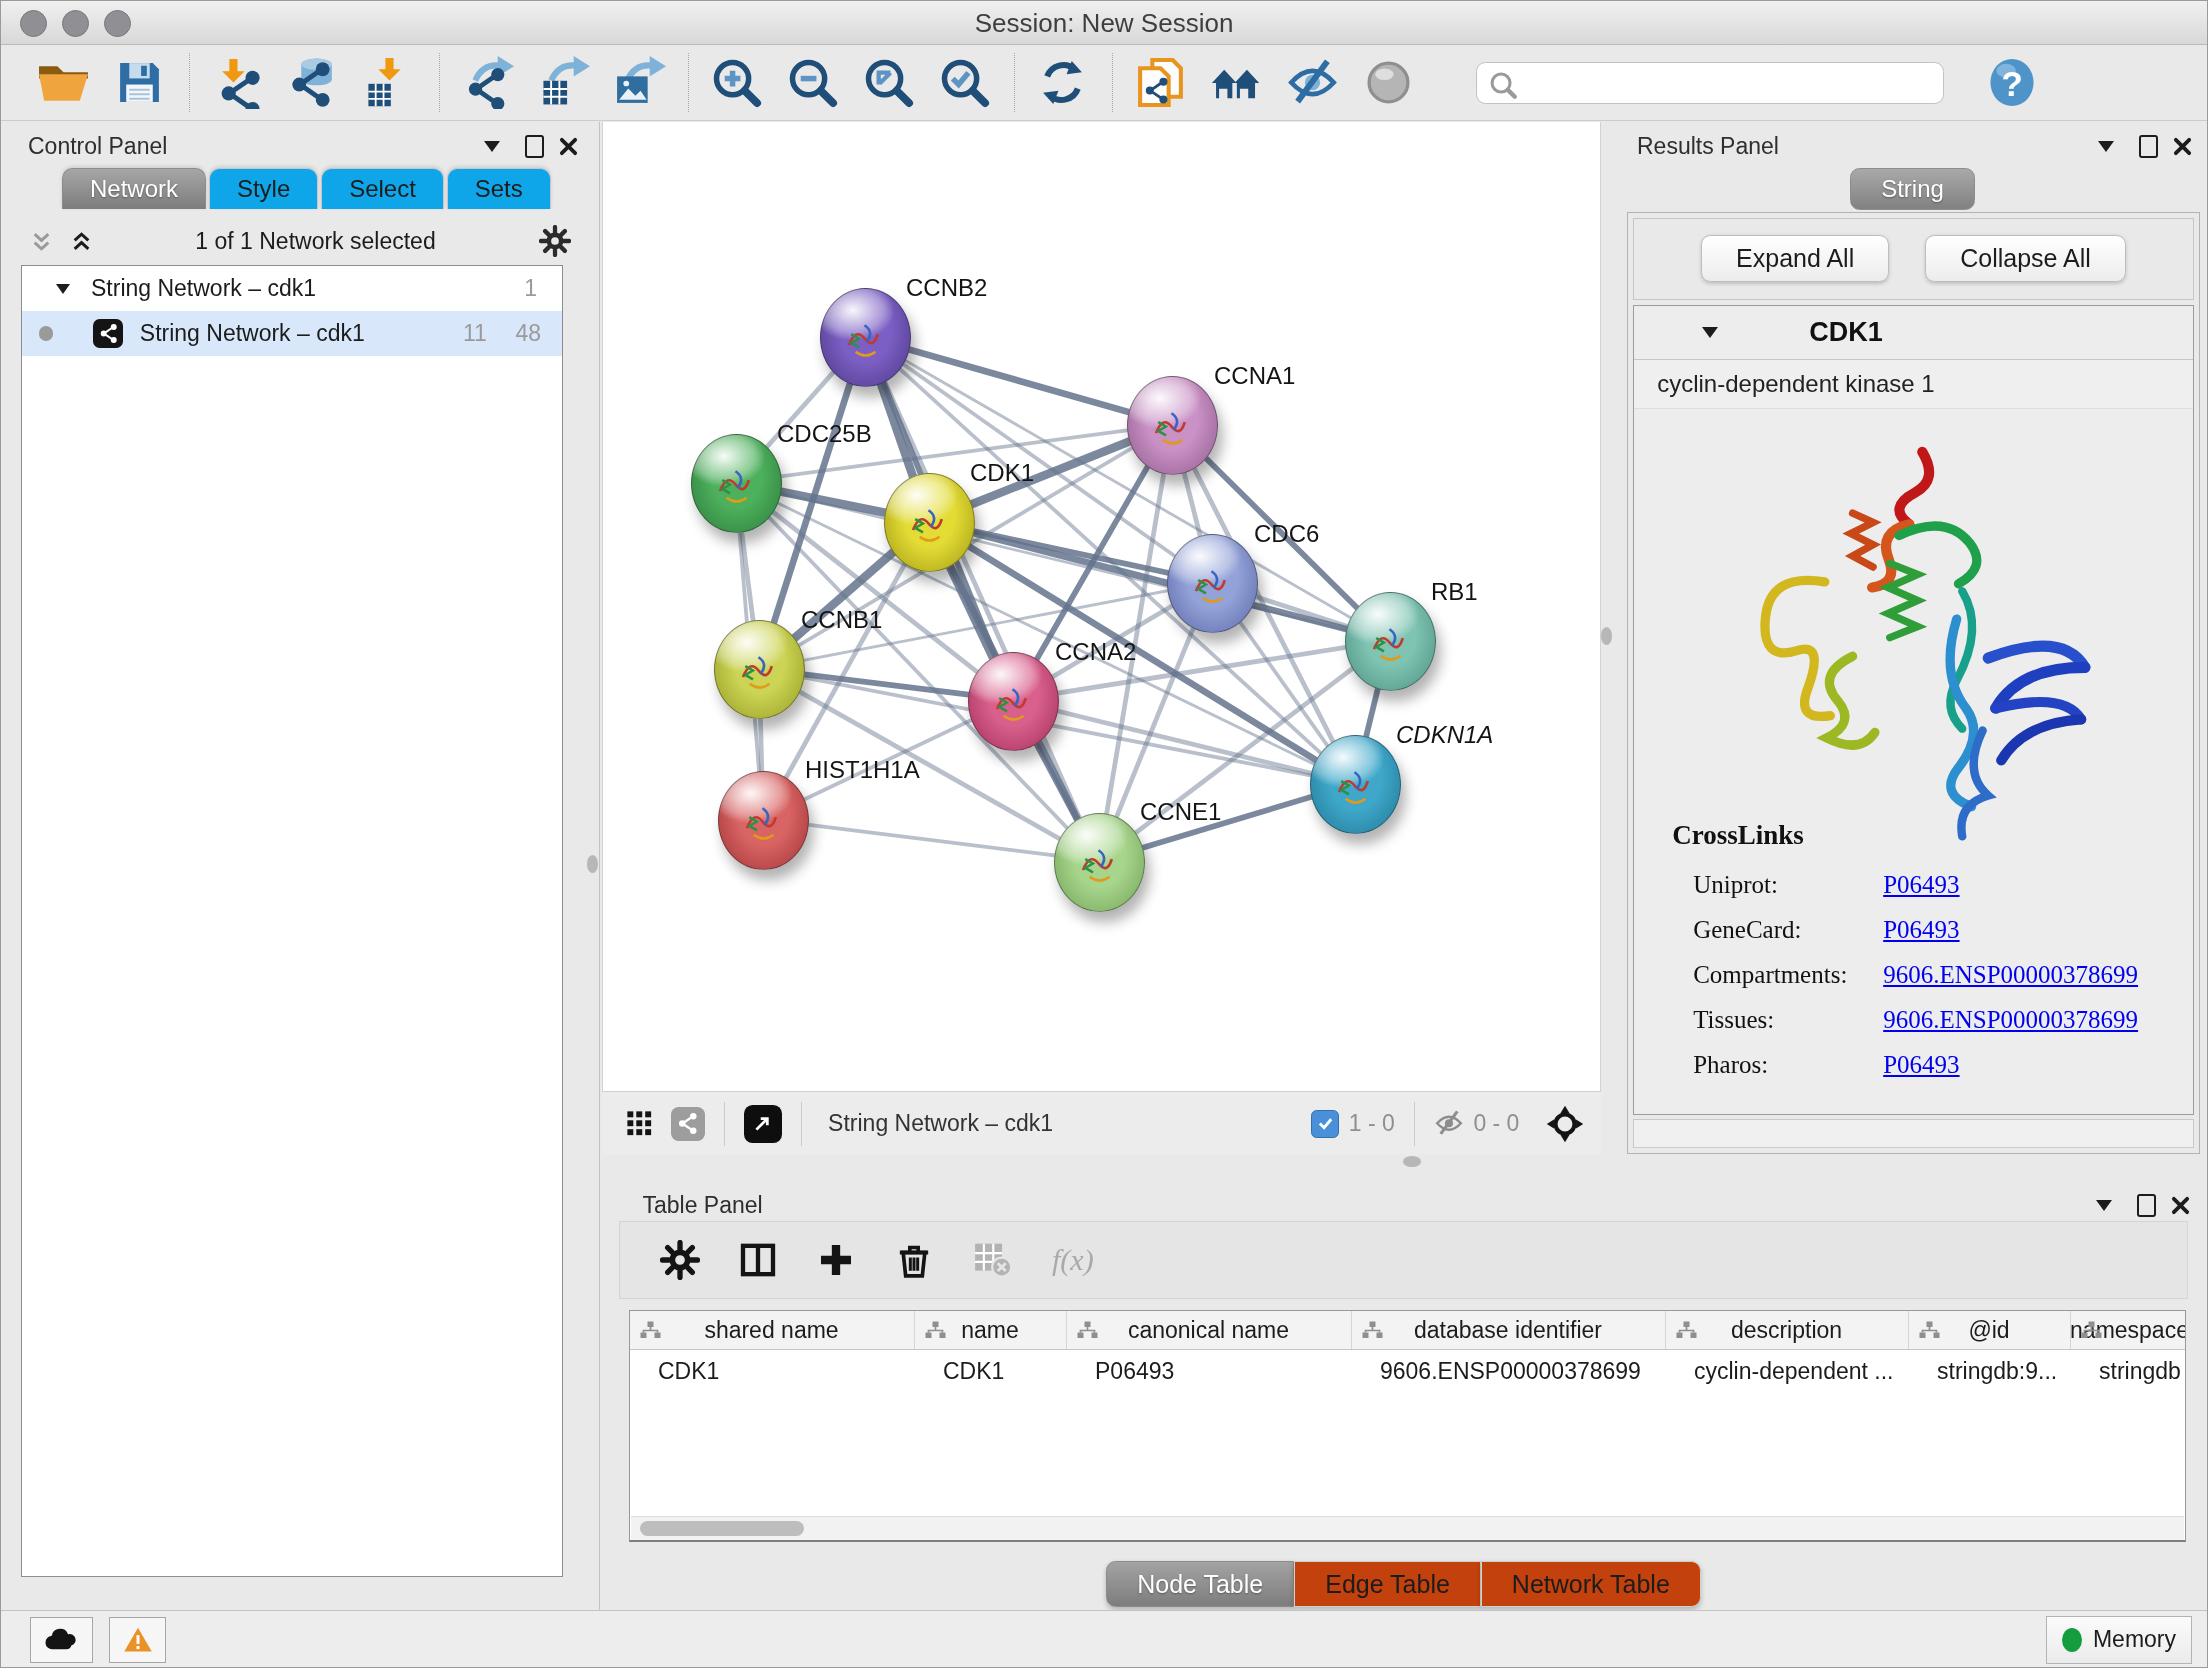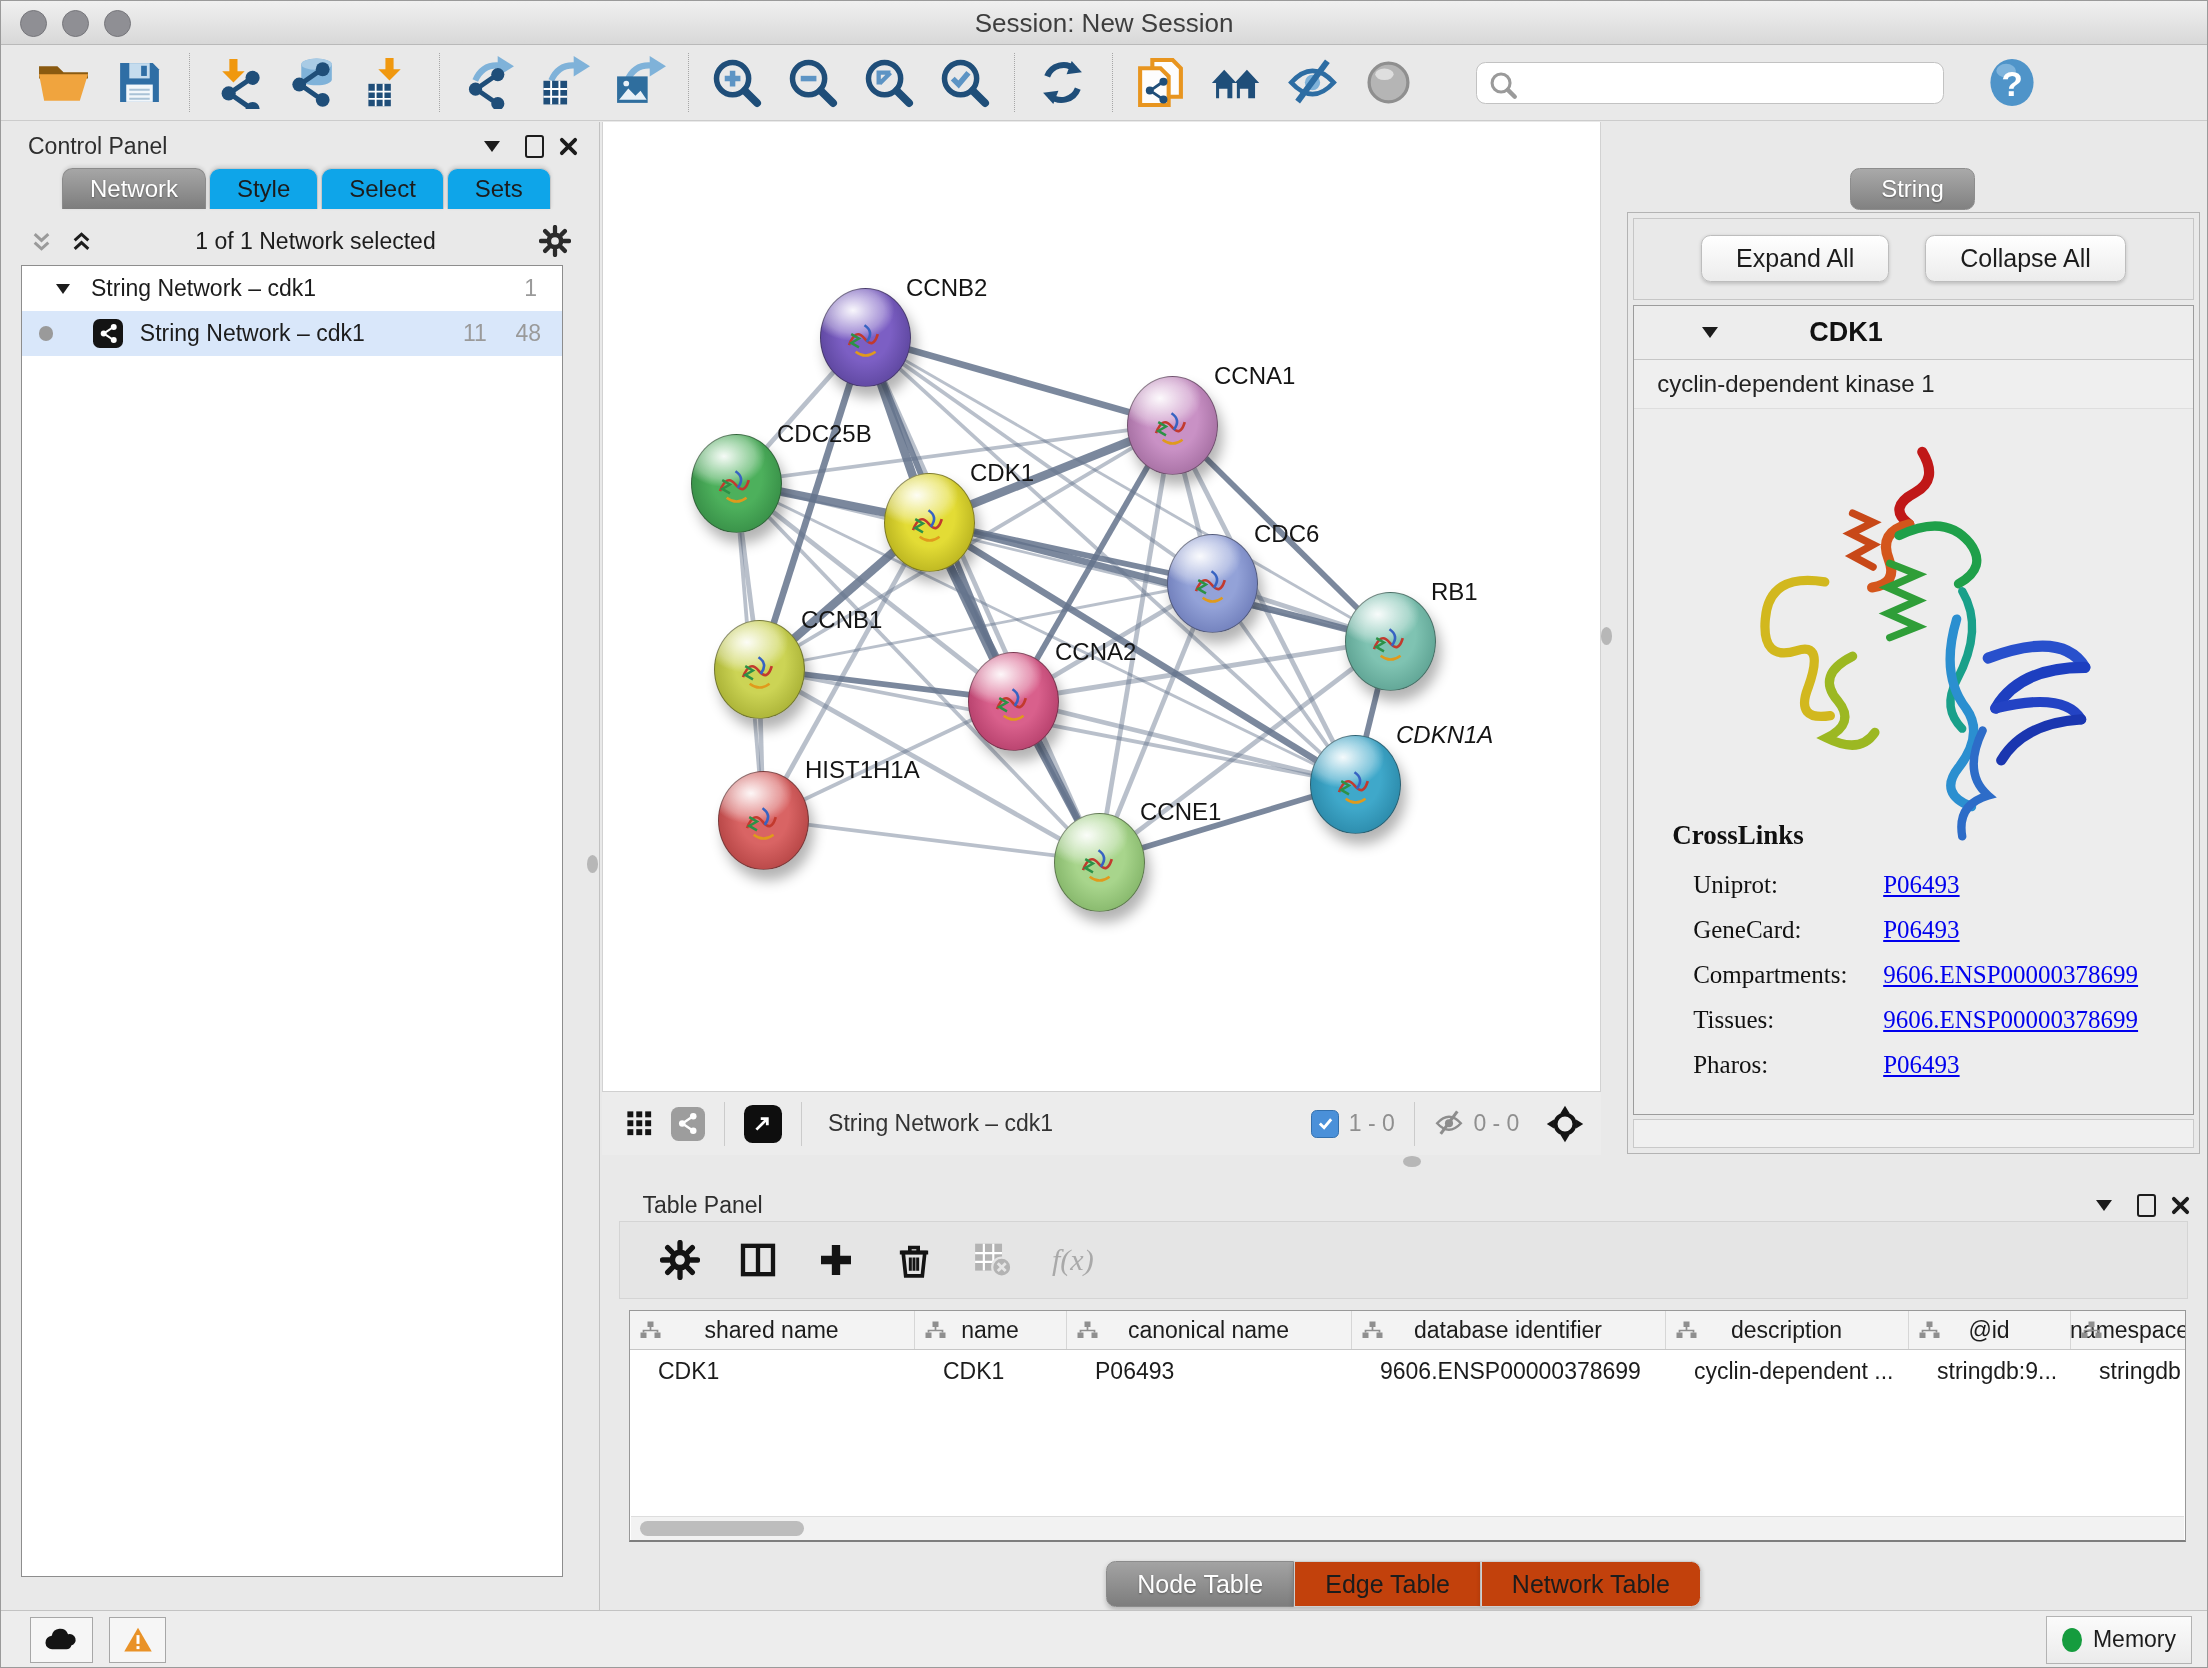--- a/index.html
+++ b/index.html
@@ -534,20 +534,29 @@
               <polygon points="12,23.5 9.2,19 14.8,19"></polygon>
               <polygon points="0.5,12 5,9.2 5,14.8"></polygon>
               <polygon points="23.5,12 19,9.2 19,14.8"></polygon>
             </g>
         </svg>
       </span>
     </div>
   </div>
 
   <div class="results">
+    <div class="res-head phead">
+      <span>Results Panel</span>
+      <span class="sp"></span>
+      <span class="tri"></span>
+      <span class="fsq"></span>
+      <svg width="19" height="19" viewBox="0 0 20 20">
+          <use href="#xG" color="#1c1c1c"></use>
+        </svg>
+    </div>
     <div class="res-tabwrap">
       <div class="res-tab">String</div>
     </div>
     <div class="res-body">
       <div class="res-expand">
         <div class="res-btn">Expand All</div>
         <div class="res-btn">Collapse All</div>
       </div>
       <div class="res-sec">
         <div class="sec-head">

